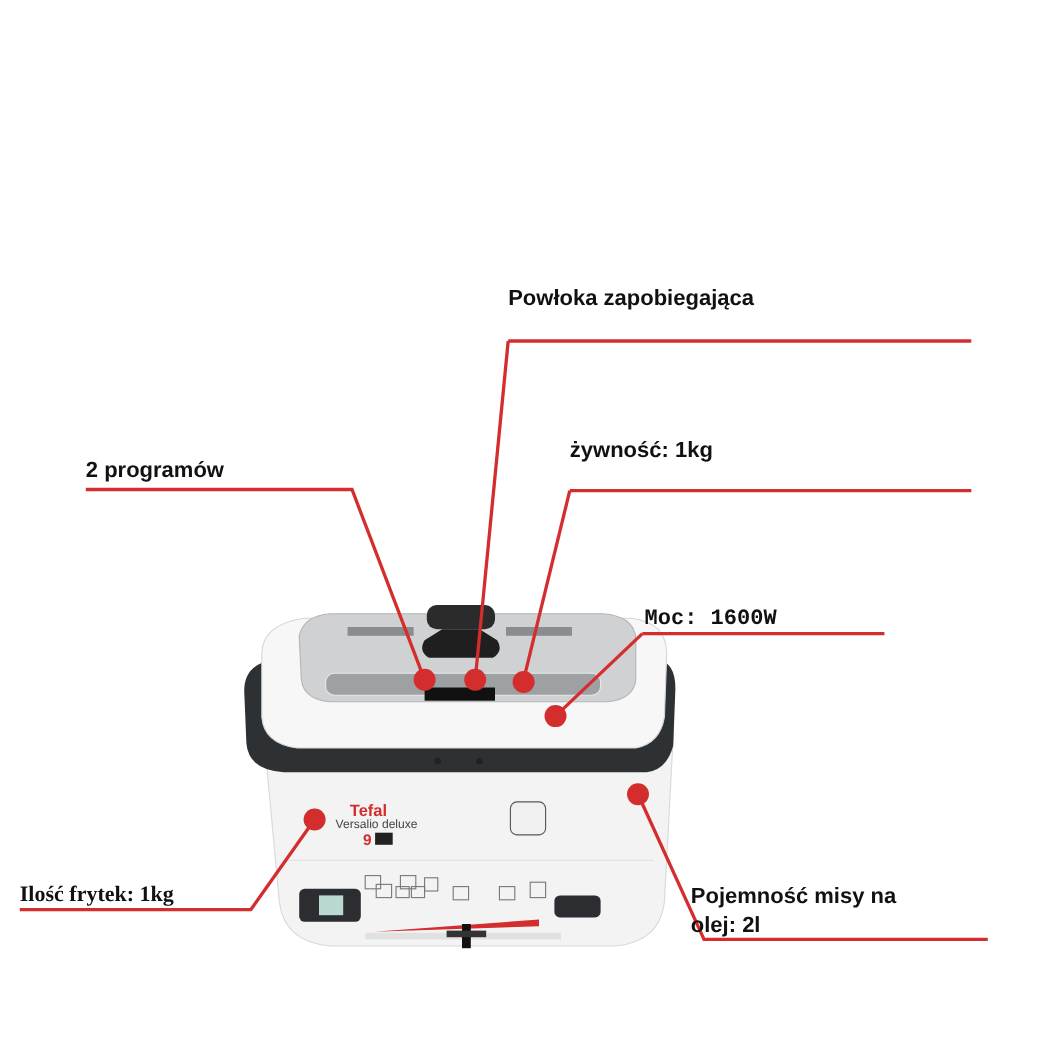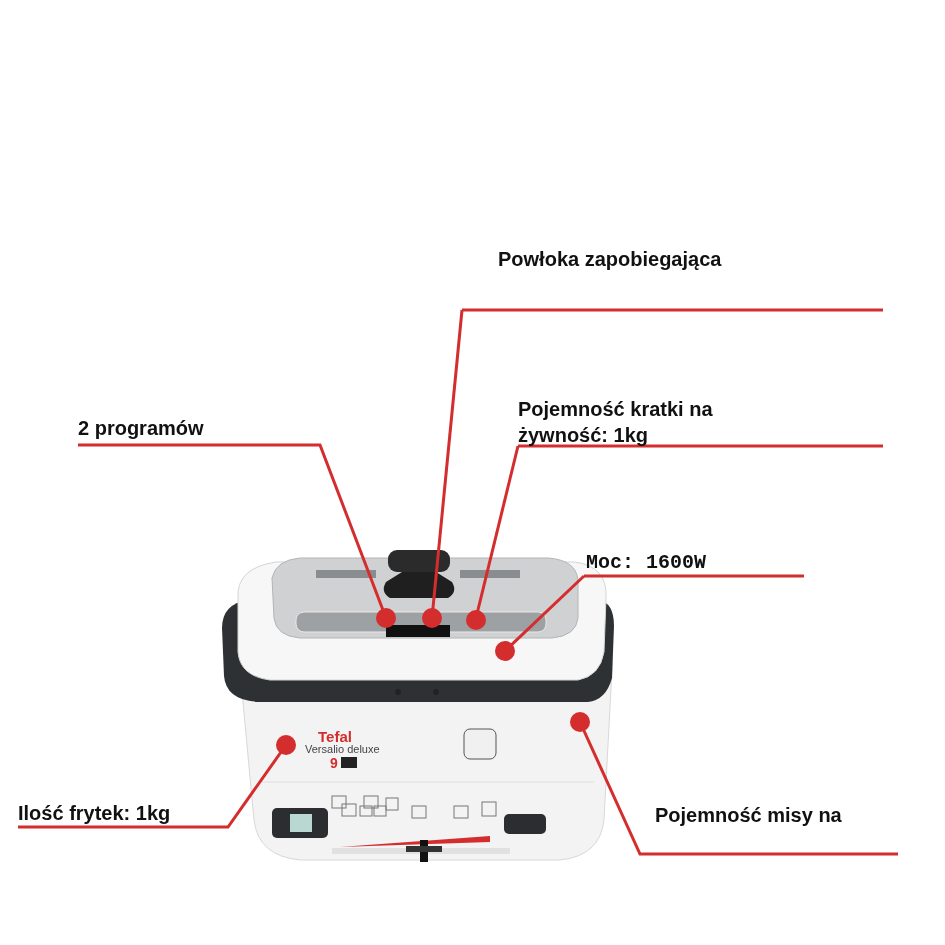--- a/index.html
+++ b/index.html
@@ -80,31 +80,31 @@
   <g fill="#d42d2d">
     <circle cx="386" cy="618" r="10"></circle>
     <circle cx="432" cy="618" r="10"></circle>
     <circle cx="476" cy="620" r="10"></circle>
     <circle cx="505" cy="651" r="10"></circle>
     <circle cx="286" cy="745" r="10"></circle>
     <circle cx="580" cy="722" r="10"></circle>
   </g>
 </svg>
 
-<div class="label" style="left:462px;top:246px;margin-left:36px;">
+<div class="label" style="left:462px;top:258px;">
   <div>Powłoka zapobiegająca</div>
 </div>
 <div class="label" style="left:78px;top:415px;">
   <div>2 programów</div>
 </div>
 <div class="label" style="left:518px;top:396px;">
-  <div>Pojemność kratki na</div>
   <div>żywność: 1kg</div>
 </div>
 <div class="label" style="left:586px;top:550px;font-family:Liberation Mono, monospace;">
   <div>Moc: 1600W</div>
 </div>
-<div class="label" style="left:18px;top:800px;">
+<div class="label" style="left:18px;top:800px;font-family:Liberation Serif, serif;">
   <div>Ilość frytek: 1kg</div>
 </div>
-<div class="label" style="left:655px;top:802px;">
+<div class="label" style="left:628px;top:802px;">
   <div>Pojemność misy na</div>
+  <div>olej: 2l</div>
 </div>
 
 </body></html>

